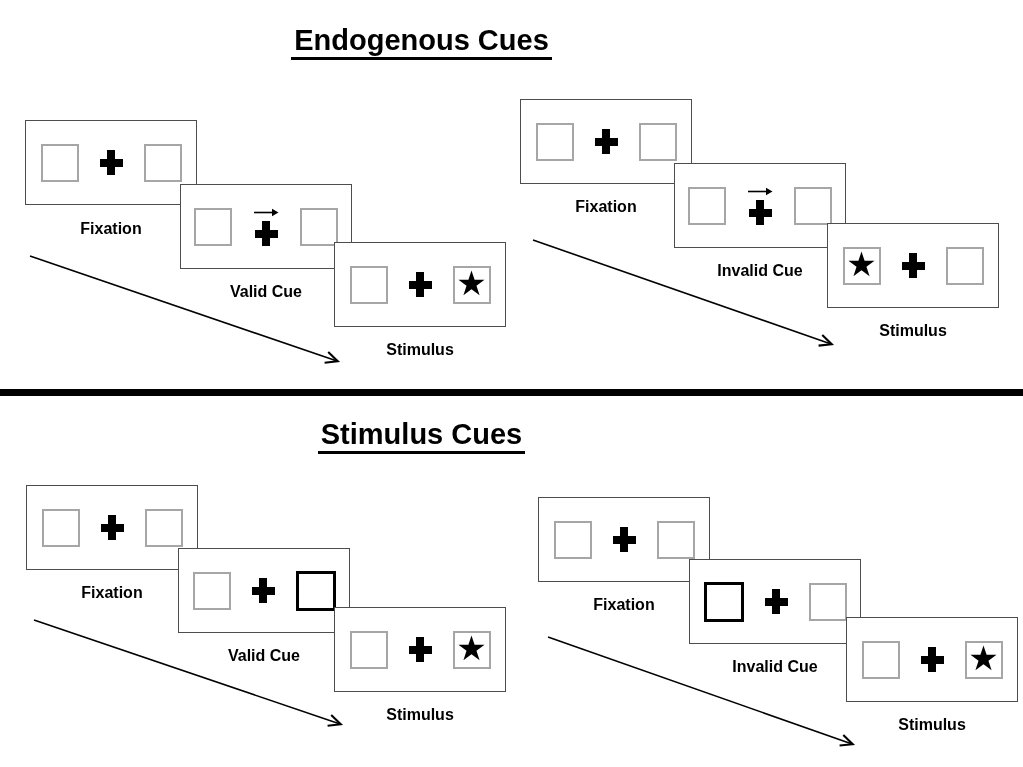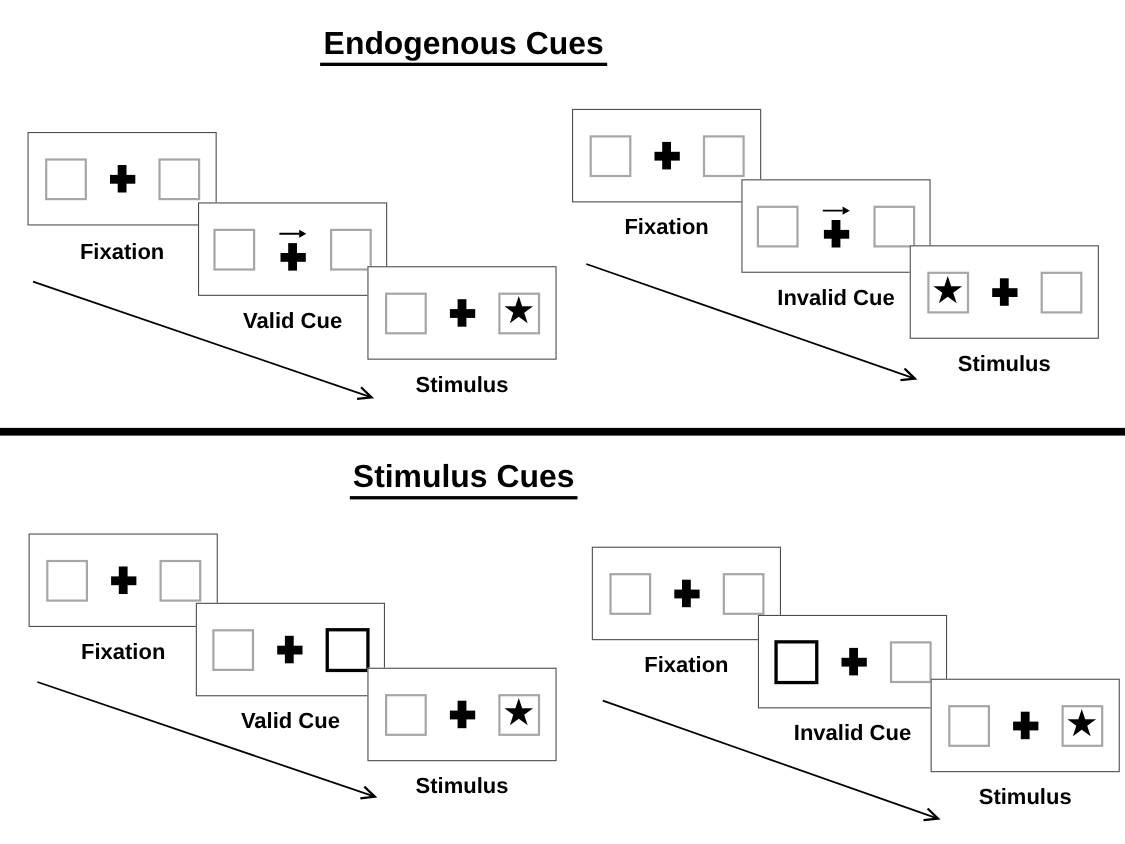--- a/index.html
+++ b/index.html
@@ -37,21 +37,21 @@
   }
   .plus::after {
     content:""; position:absolute; left:7.5px; top:0;
     width:8px; height:25px; background:#000;
   }
   .cue-col { display:flex; flex-direction:column; align-items:center; gap:3px; }
   .cue-arrow line { stroke:#000; stroke-width:1.6; }
   .cue-arrow polygon { fill:#000; }
   .screen-label {
     position:absolute; width:172px; text-align:center;
-    font-size:20px; font-weight:bold; line-height:22px;
+    font-size:16px; font-weight:bold; line-height:22px;
   }
   .tl-arrow { position:absolute; }
   .tl-arrow line { stroke:#000; stroke-width:1.6; }
   .divider { position:absolute; left:0; top:389px; width:1023px; height:7px; background:#000; }
 </style>
 </head>
 <body>
 
 <div class="section-title" style="top:24px">
   <span class="underlined">Endogenous Cues</span>

